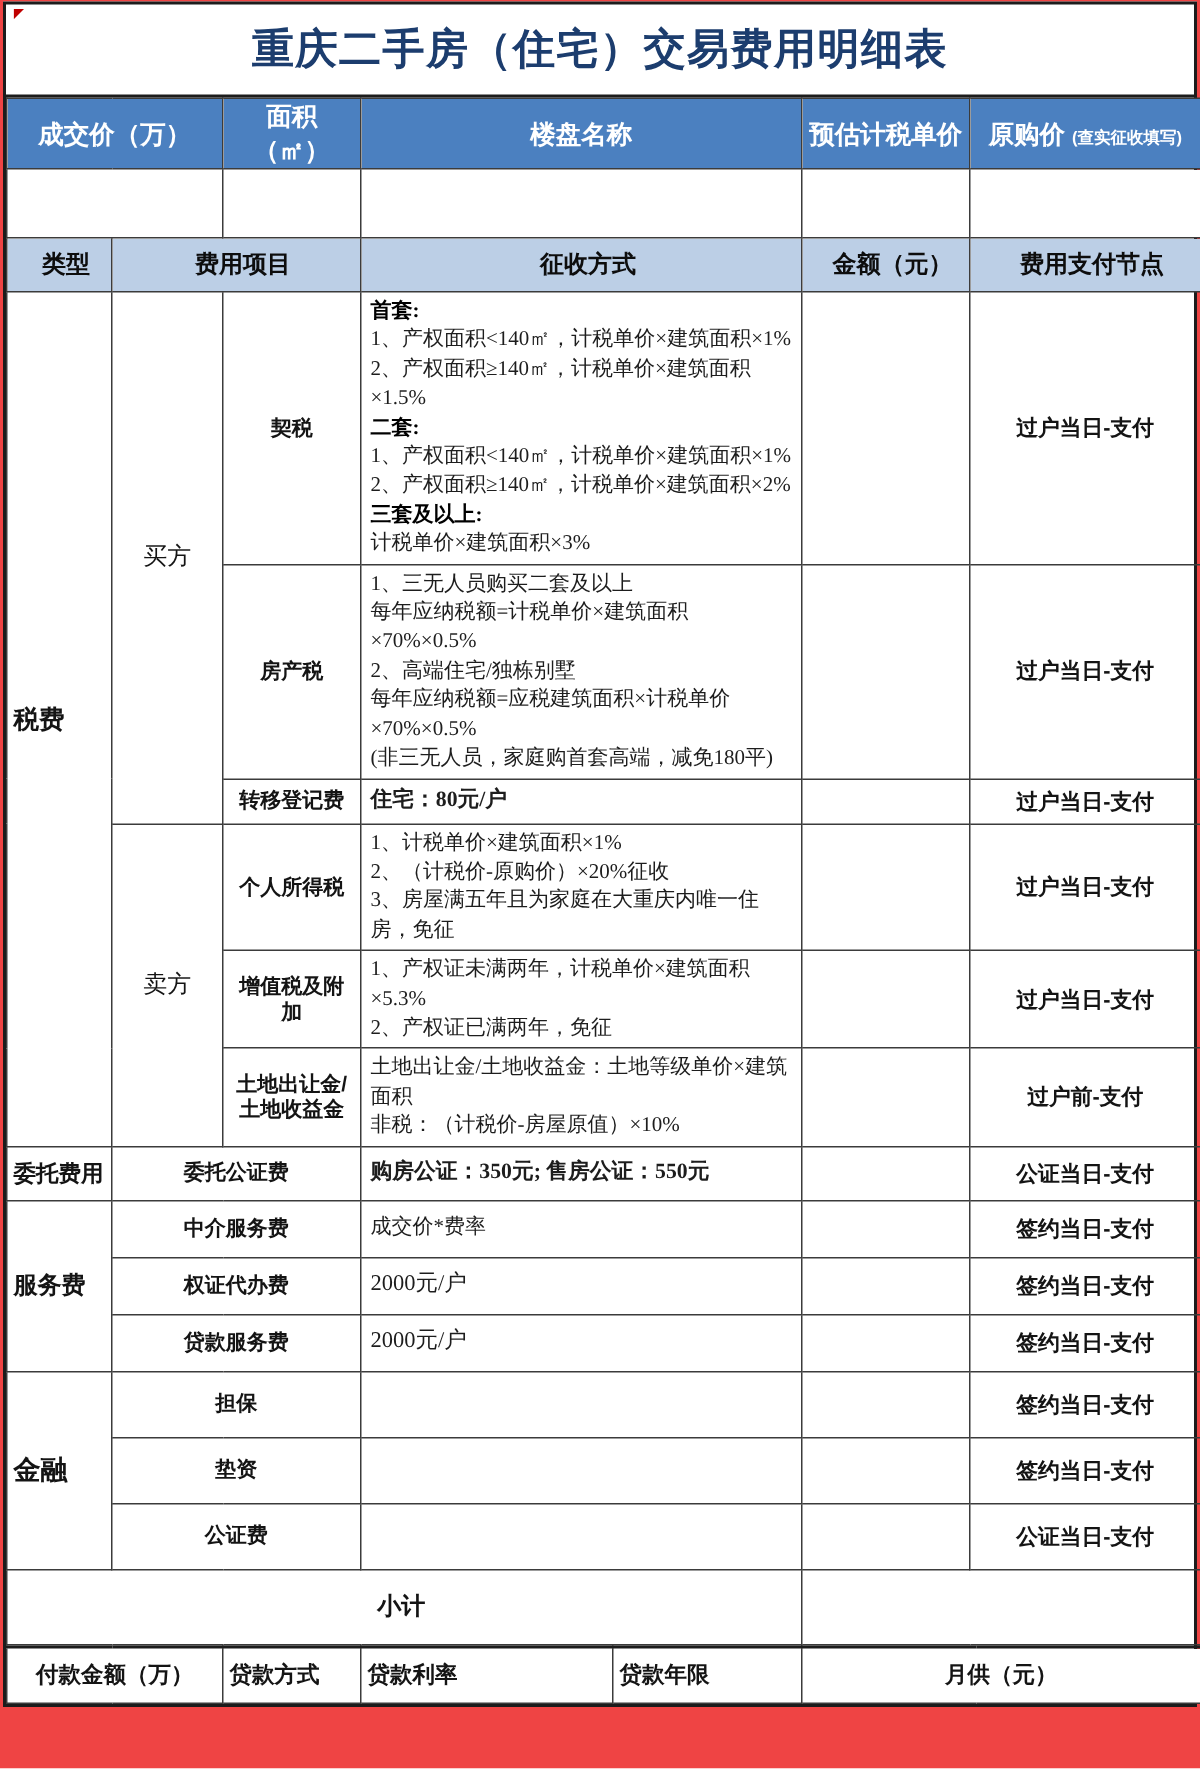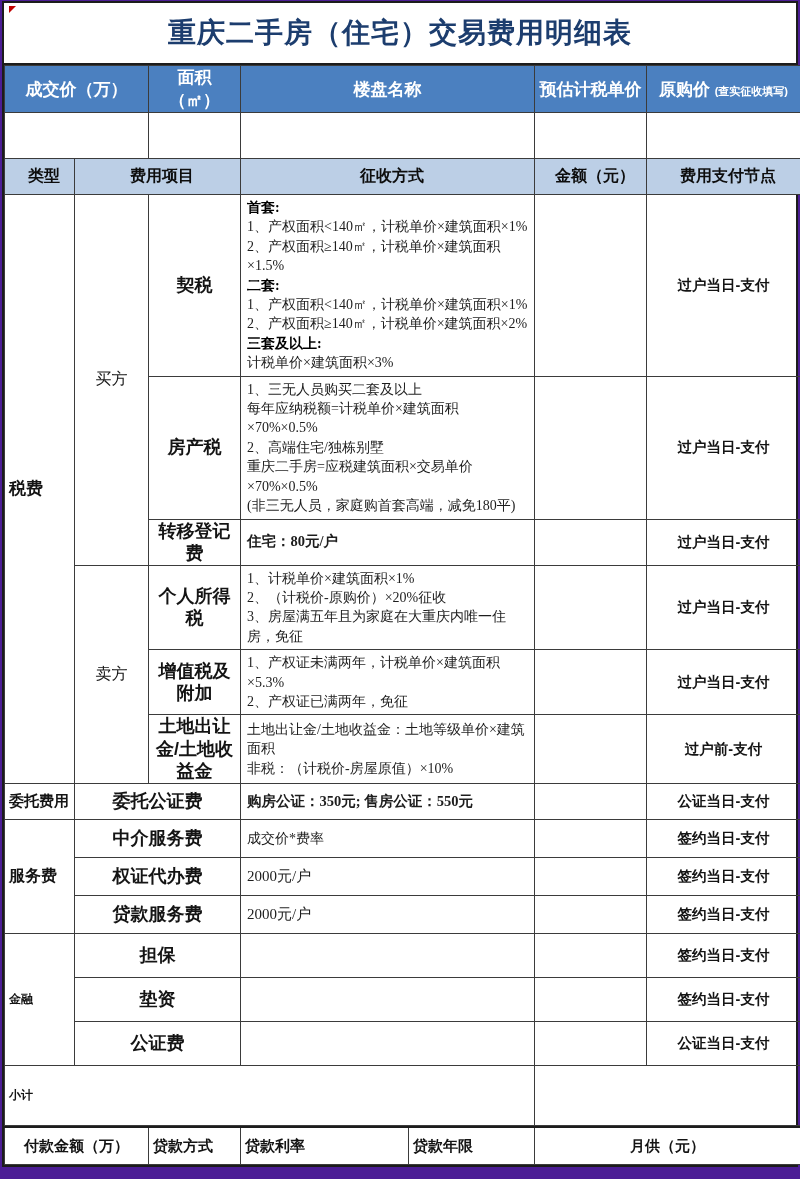--- a/index.html
+++ b/index.html
@@ -1,42 +1,42 @@
 <!DOCTYPE html>
 <html><head>
 <meta charset="utf-8">
 <style>
   html,body{margin:0;padding:0;background:#fff;}
   body{width:800px;font-family:"Liberation Sans","DejaVu Sans",sans-serif;-webkit-font-smoothing:antialiased;}
-  .page{width:800px;height:1179px;box-sizing:border-box;padding:1px 2px 4px 2px;background:#4c1d95;}
+  .page{width:800px;height:1179px;box-sizing:border-box;padding:1px 2px 4px 2px;background:#ef4444;}
   .frame{box-sizing:border-box;border:2px solid #1c1c1c;background:#fff;position:relative;}
 
   
   .title-bar{height:60px;display:flex;align-items:center;justify-content:center;position:relative;border-bottom:2px solid #1c1c1c;}
   .title-bar h1{margin:0;font-size:28px;font-weight:bold;color:#1c3d6e;letter-spacing:1px;}
   .corner-marker{position:absolute;left:5px;top:3px;width:7px;height:7px;background:#c00000;clip-path:polygon(0 0,100% 0,0 100%);}
 
   table{border-collapse:collapse;table-layout:fixed;width:100%;}
   td{border:1px solid #3b3b3b;box-sizing:border-box;padding:0 4px;vertical-align:middle;overflow:hidden;color:#141414;}
 
   
   .hdr-blue td{background:#4b80c0;color:#fff;font-weight:bold;font-size:17px;text-align:center;height:40px;}
   .hdr-blue .small-note{font-size:11px;font-weight:bold;}
   .input-row td{height:46px;background:#fff;}
   .hdr-light td{background:#bccfe6;color:#0d0d0d;font-weight:bold;font-size:16px;text-align:center;height:36px;padding-left:13px;}
 
   .group-cell{font-weight:bold;font-size:17px;text-align:left;}
   .sub-cell{font-weight:normal;font-size:16px;text-align:center;}
-  .item-cell{font-weight:bold;font-size:18px;text-align:center;line-height:1.25;}
+  .item-cell{font-weight:bold;font-size:14px;text-align:center;line-height:1.25;}
   .method-cell{font-size:14px;text-align:left;padding:3px 6px;line-height:19.4px;color:#1d1d1d;font-family:Liberation Serif, serif;}
   .method-cell .strong{font-weight:bold;color:#000;}
   .method-bold{font-weight:bold;font-size:14.5px;}
   .node-cell{font-weight:bold;font-size:14.5px;text-align:center;}
   .amount-cell{background:#fff;}
-  .subtotal-cell{font-weight:bold;font-size:12px;text-align:left;padding-right:8px;height:60px;}
+  .subtotal-cell{font-weight:bold;font-size:16px;text-align:center;padding-right:8px;height:50px;}
 
   
   .loan-table{border-top:2px solid #1c1c1c;}
   .loan-hdr td{font-weight:bold;font-size:15px;height:38px;background:#fff;}
   .loan-hdr .centered{text-align:center;}
 </style>
 </head>
 <body>
 
 <div class="page">
@@ -99,21 +99,21 @@
       <td class="amount-cell"></td>
       <td class="node-cell">过户当日-支付</td>
     </tr>
 
     <tr style="height:116px;">
       <td class="item-cell">房产税</td>
       <td class="method-cell">
         <div>1、三无人员购买二套及以上</div>
         <div>每年应纳税额=计税单价×建筑面积×70%×0.5%</div>
         <div>2、高端住宅/独栋别墅</div>
-        <div>重庆二手房=应税建筑面积×交易单价</div>
+        <div>每年应纳税额=应税建筑面积×计税单价</div>
         <div>×70%×0.5%</div>
         <div>(非三无人员，家庭购首套高端，减免180平)</div>
       </td>
       <td class="amount-cell"></td>
       <td class="node-cell">过户当日-支付</td>
     </tr>
 
     <tr style="height:30px;margin-top:45px;">
       <td class="item-cell">转移登记费</td>
       <td class="method-cell method-bold">住宅：80元/户</td>
@@ -175,21 +175,21 @@
       <td class="node-cell">签约当日-支付</td>
     </tr>
     <tr style="height:38px;margin-left:20px;">
       <td class="item-cell" colspan="2">贷款服务费</td>
       <td class="method-cell" style="font-size:15px;">2000元/户</td>
       <td class="amount-cell"></td>
       <td class="node-cell">签约当日-支付</td>
     </tr>
 
     <tr style="height:44px;">
-      <td class="group-cell" rowspan="3" style="font-size:12px;font-family:Liberation Mono, monospace;">金融</td>
+      <td class="group-cell" rowspan="3" style="font-size:18px;font-family:Liberation Mono, monospace;">金融</td>
       <td class="item-cell" colspan="2">担保</td>
       <td class="method-cell"></td>
       <td class="amount-cell"></td>
       <td class="node-cell">签约当日-支付</td>
     </tr>
     <tr style="height:44px;padding-left:31px;">
       <td class="item-cell" colspan="2">垫资</td>
       <td class="method-cell"></td>
       <td class="amount-cell"></td>
       <td class="node-cell">签约当日-支付</td>

